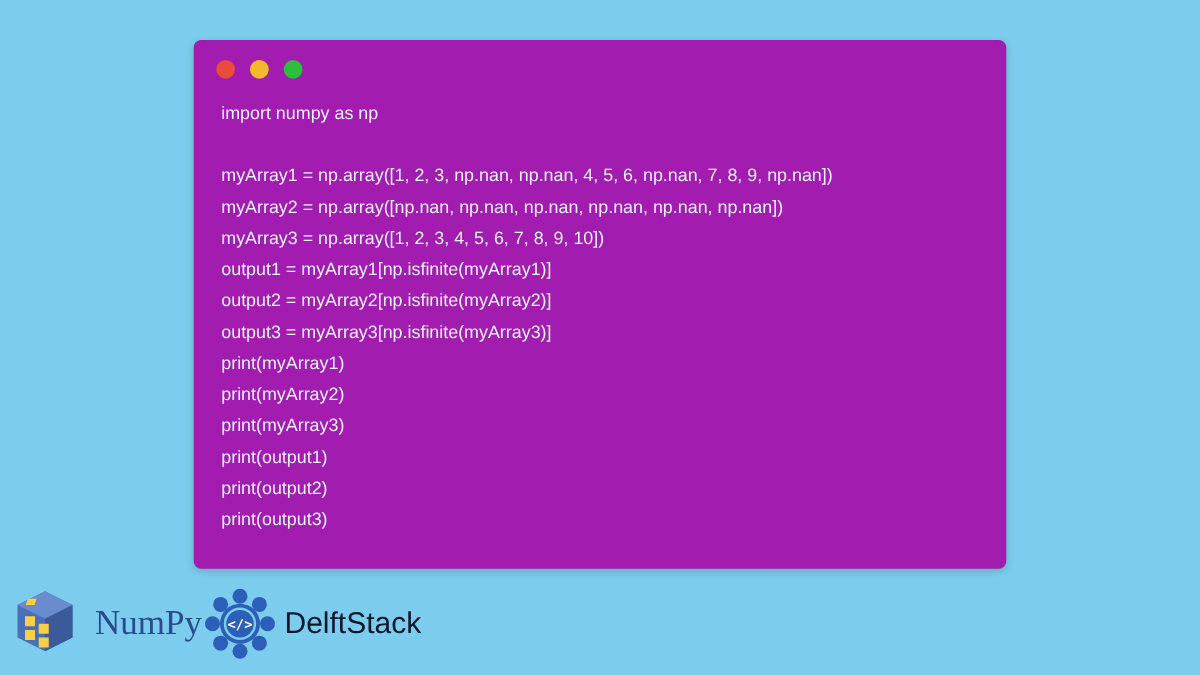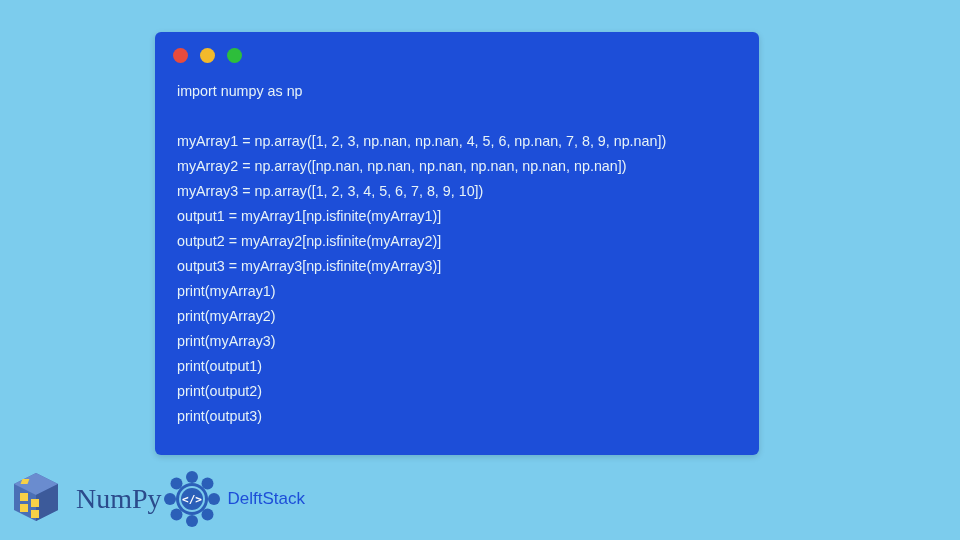--- a/index.html
+++ b/index.html
@@ -8,22 +8,22 @@
       height: 540px;
       background: #7CCCED;
       font-family: -apple-system, BlinkMacSystemFont, "Segoe UI", Arial, sans-serif;
       position: relative;
       overflow: hidden;
     }
     .code-window {
       position: absolute;
       left: 155px;
       top: 32px;
-      width: 604px;
-      background: #1d4ed8;
+      width: 650px;
+      background: #a21caf;
       border-radius: 6px;
       padding: 0;
       box-shadow: 0 2px 6px rgba(0,0,0,0.15);
     }
     .title-bar {
       display: flex;
       gap: 12px;
       padding: 16px 18px 10px 18px;
     }
     .dot {
@@ -75,22 +75,22 @@
       gap: 6px;
       margin-right: 4px;
     }
     .delft-badge {
       width: 60px;
       height: 60px;
       position: relative;
     }
     .delft-text {
       font-family: Arial, sans-serif;
-      font-size: 17px;
-      color: #1d4ed8;
+      font-size: 24px;
+      color: #0f172a;
       font-weight: 400;
     }
   </style>
 </head>
 <body>
 
 <div class="code-window">
   <div class="title-bar">
     <div class="dot red"></div>
     <div class="dot yellow"></div>

